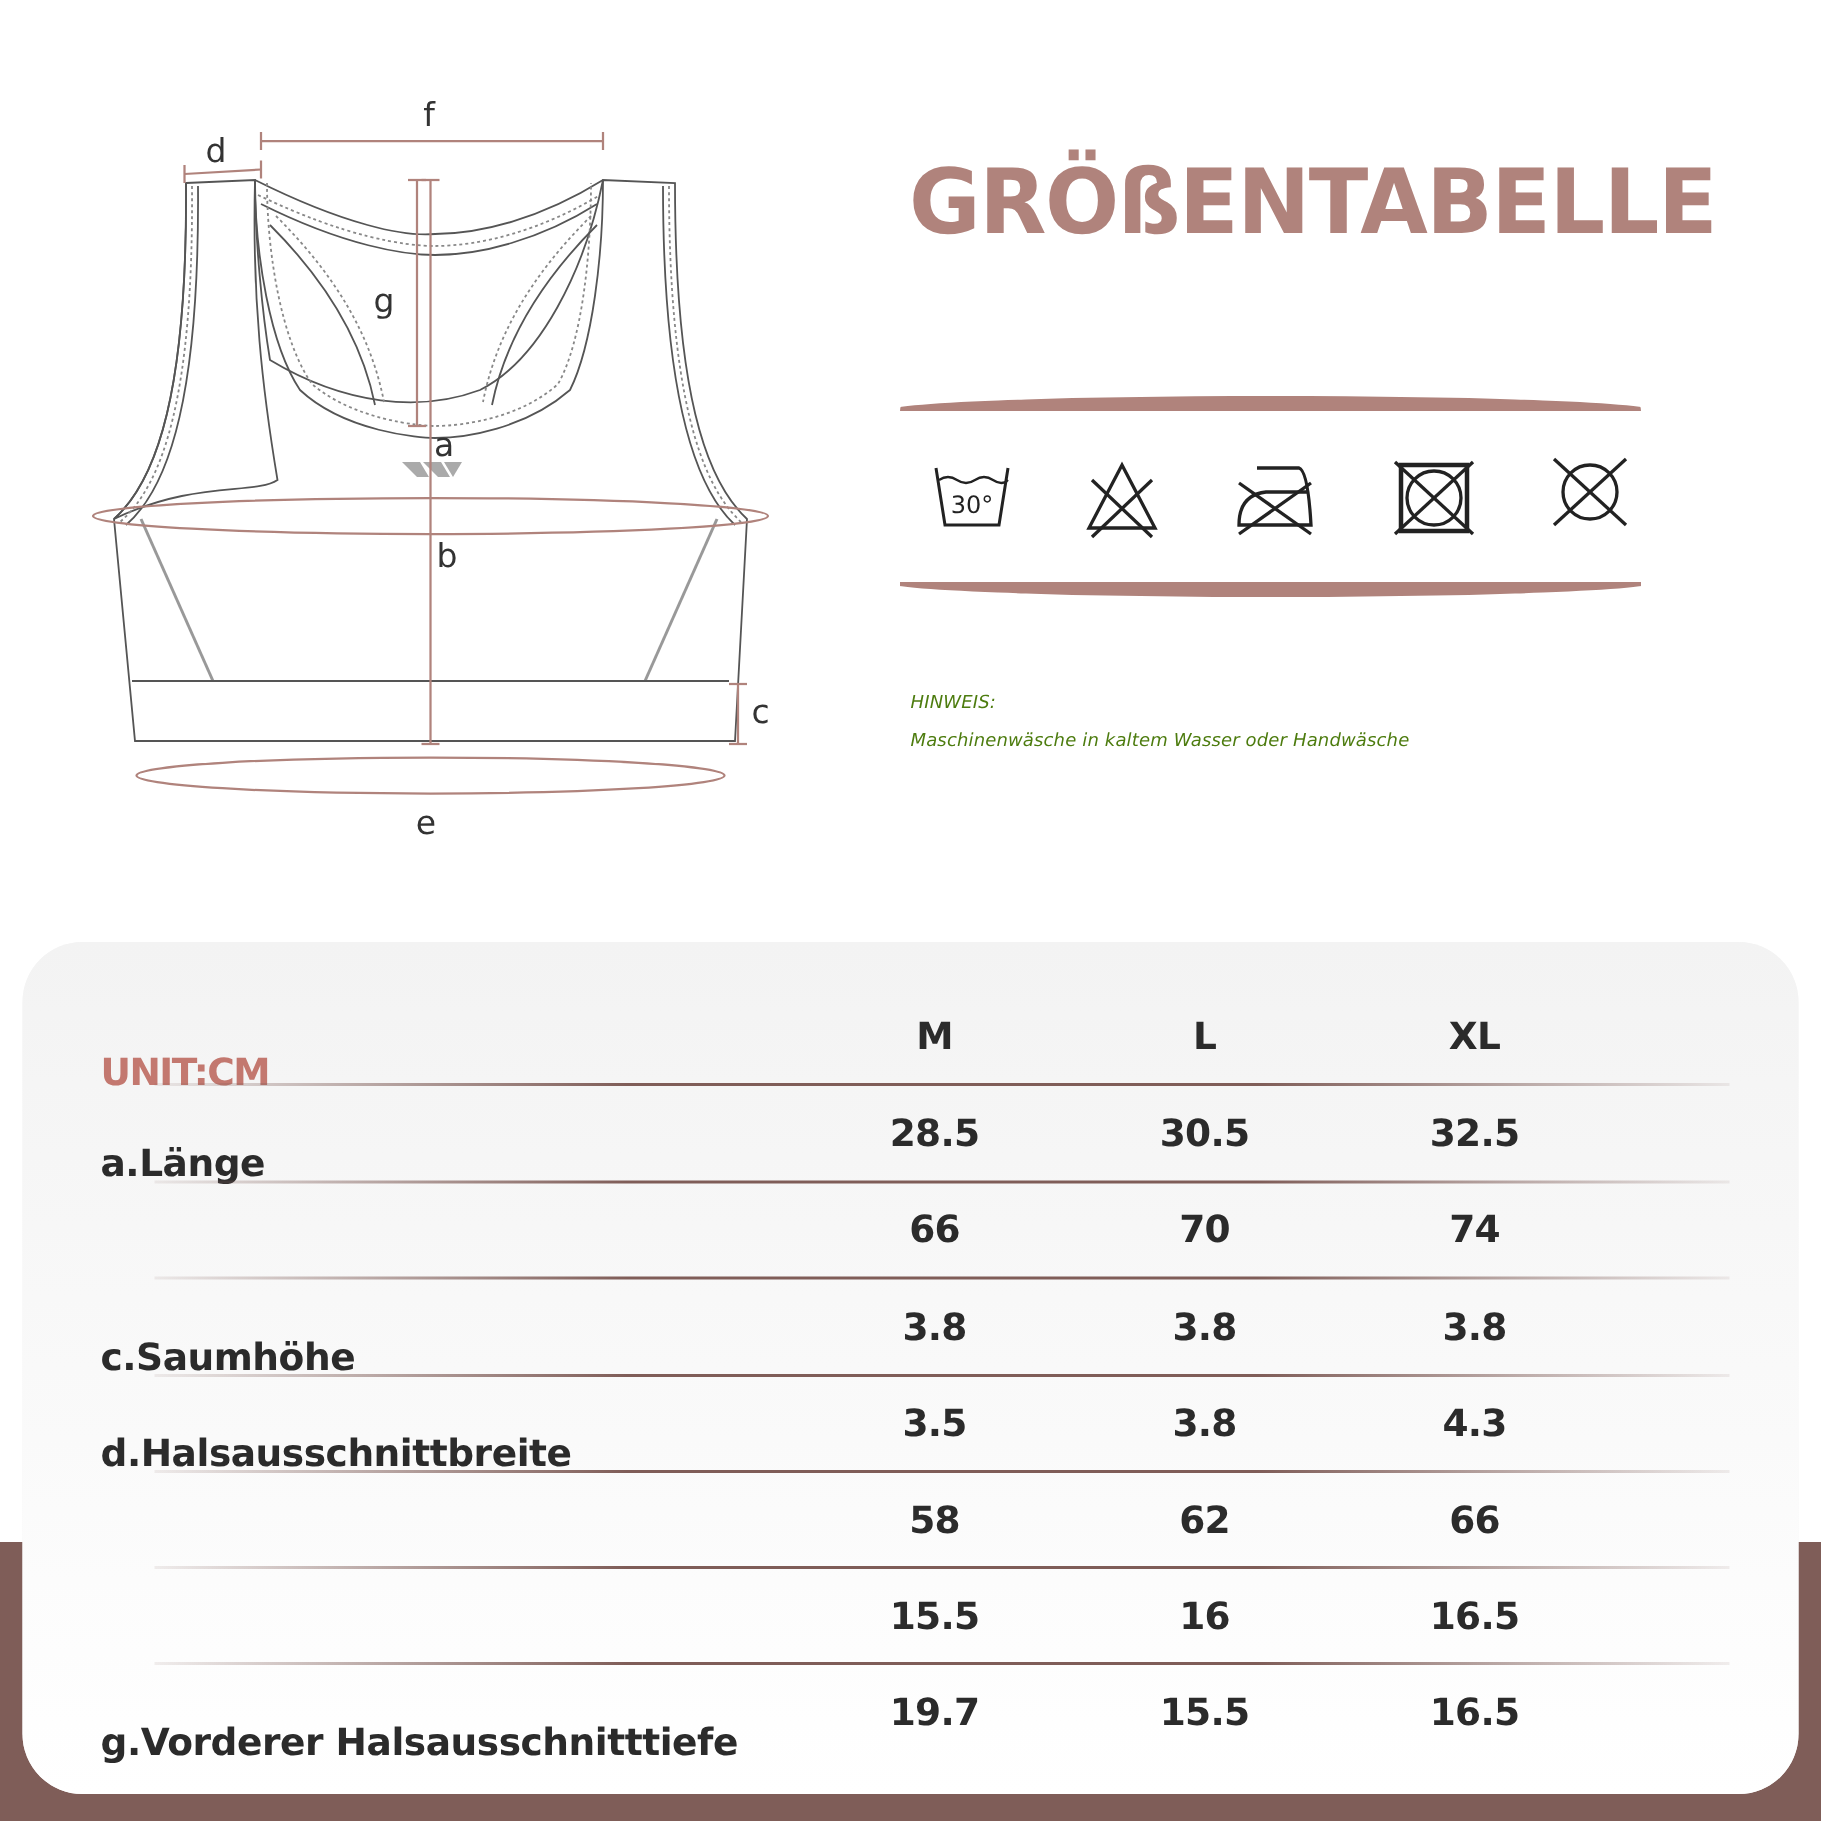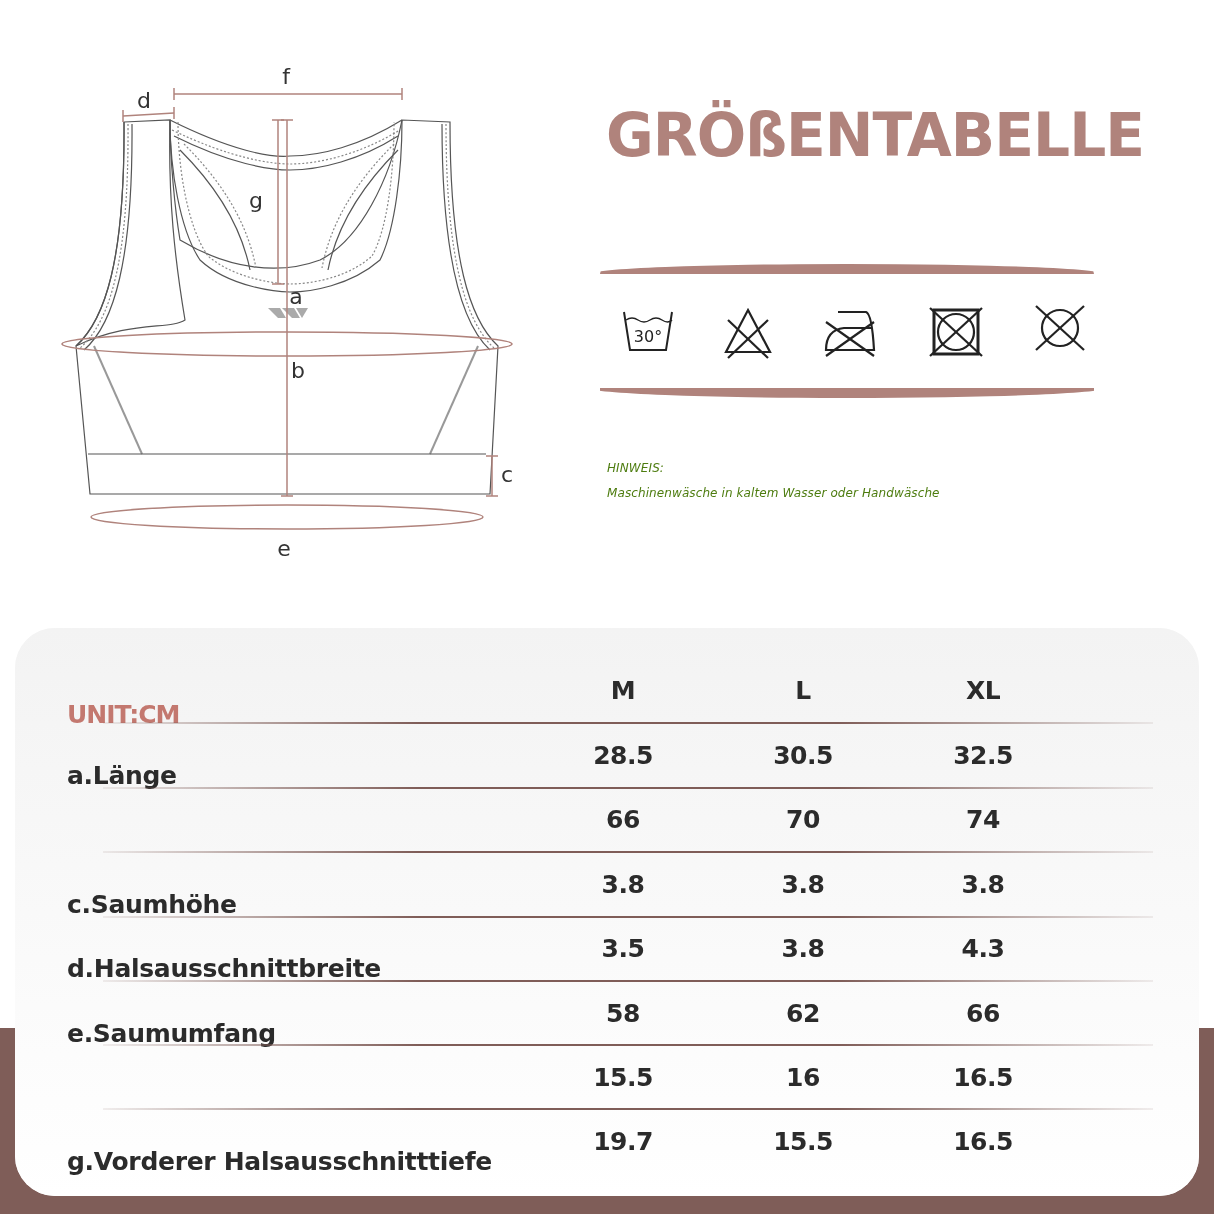--- a/index.html
+++ b/index.html
@@ -198,21 +198,20 @@
 
   <div class="trow" style="top:302px">
     <div class="c0">d.Halsausschnittbreite</div>
     <div class="cv" style="left:556px">3.5</div>
     <div class="cv" style="left:736px">3.8</div>
     <div class="cv" style="left:916px">4.3</div>
   </div>
   <div class="divider" style="top:352px"></div>
 
   <div class="trow" style="top:367px">
-    <div class="c0">e.Saumumfang</div>
     <div class="cv" style="left:556px">58</div>
     <div class="cv" style="left:736px">62</div>
     <div class="cv" style="left:916px">66</div>
   </div>
   <div class="divider" style="top:416px"></div>
 
   <div class="trow" style="top:431px">
     <div class="cv" style="left:556px">15.5</div>
     <div class="cv" style="left:736px">16</div>
     <div class="cv" style="left:916px">16.5</div>

